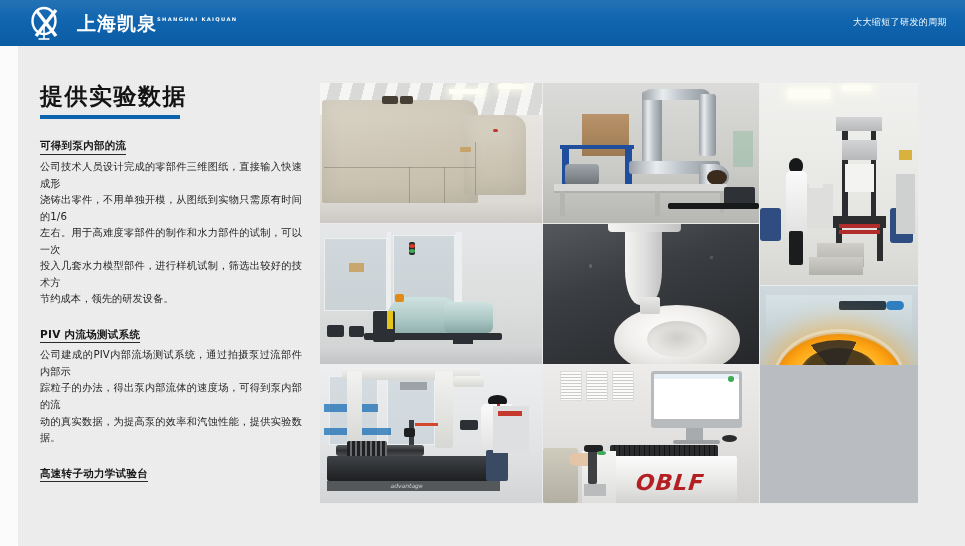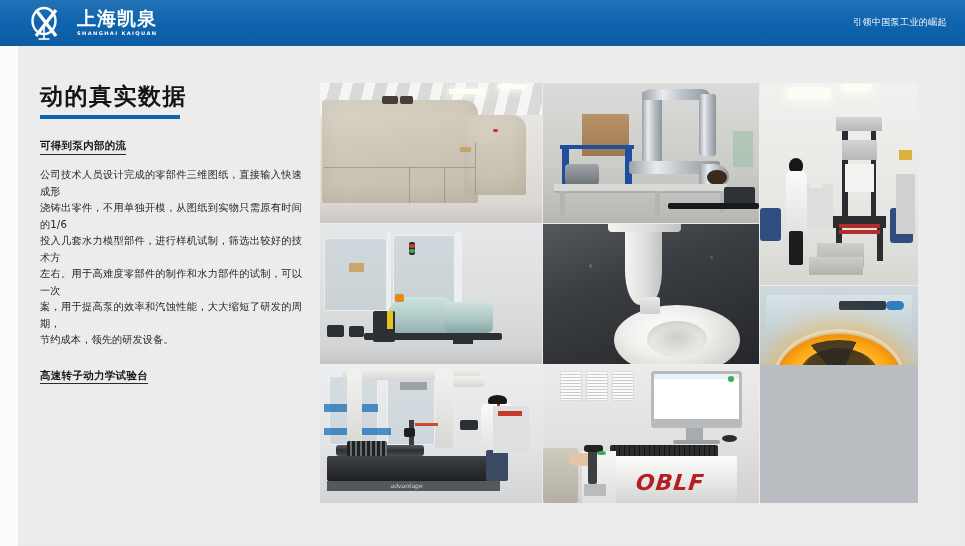--- a/index.html
+++ b/index.html
@@ -44,21 +44,21 @@
 
   .brand {
     position: absolute;
     left: 30px; top: 6px;
     display: flex;
     align-items: center;
     gap: 7px;
     height: 34px;
   }
   .brand-mark { width: 40px; height: 34px; display: block; }
-  .brand-wordmark { display: flex; flex-direction: column; justify-content: flex-end; line-height: 1; }
+  .brand-wordmark { display: flex; flex-direction: row; justify-content: flex-end; line-height: 1; }
   .brand-cn {
     color: #ffffff;
     font-size: 19px;
     font-weight: 700;
     letter-spacing: 1px;
     font-family: "DejaVu Sans", "Liberation Sans", sans-serif;
   }
   .brand-en {
     color: #ffffff;
     font-size: 5.2px;
@@ -125,21 +125,21 @@
     font-size: 10.5px;
     font-weight: 700;
     color: #161616;
     letter-spacing: 0.3px;
     padding-bottom: 1px;
     border-bottom: 1.2px solid #2a2a2a;
     display: inline-block;
     line-height: 1.4;
   }
   .section-body {
-    margin-top: 12px;
+    margin-top: 4px;
     font-size: 10.2px;
     line-height: 1.62;
     color: #1f1f1f;
     text-align: justify;
     letter-spacing: 0.1px;
   }
   .section-body .ln { display: block; }
 
   
   #photo-grid {
@@ -320,44 +320,51 @@
       <path d="M26 4 L6 30" stroke="#ffffff" stroke-width="3.4" fill="none"></path>
       <path d="M14 19 L14 33" stroke="#ffffff" stroke-width="1.6" fill="none"></path>
       <path d="M8.5 33 L19.5 33" stroke="#ffffff" stroke-width="1.6" fill="none"></path>
     </svg>
     <span class="brand-wordmark">
       <span class="brand-cn">上海凯泉</span>
       <span class="brand-en">SHANGHAI KAIQUAN</span>
     </span>
   </div>
 
-  <div class="hdr-slogan">引领中国泵工业的崛起</div>
+  <div class="hdr-slogan">大大缩短了研发的周期</div>
 </div>
 
 <div id="page-body">
   <div class="noise"></div>
   <div id="left-gutter"></div>
 
   <div id="content-column">
 
-    <div id="page-title">动的真实数据</div>
+    <div id="page-title">提供实验数据</div>
     <div id="title-rule"></div>
 
     <div class="section-block">
       <div class="section-heading">可得到泵内部的流</div>
       <div class="section-body">
         <span class="ln">公司技术人员设计完成的零部件三维图纸，直接输入快速成形</span>
         <span class="ln">浇铸出零件，不用单独开模，从图纸到实物只需原有时间的1/6</span>
+        <span class="ln">左右。用于高难度零部件的制作和水力部件的试制，可以一次</span>
         <span class="ln">投入几套水力模型部件，进行样机试制，筛选出较好的技术方</span>
-        <span class="ln">左右。用于高难度零部件的制作和水力部件的试制，可以一次</span>
-        <span class="ln">案，用于提高泵的效率和汽蚀性能，大大缩短了研发的周期，</span>
         <span class="ln">节约成本，领先的研发设备。</span>
       </div>
     </div>
 
+    <div class="section-block">
+      <div class="section-heading">PIV 内流场测试系统</div>
+      <div class="section-body">
+        <span class="ln">公司建成的PIV内部流场测试系统，通过拍摄泵过流部件内部示</span>
+        <span class="ln">踪粒子的办法，得出泵内部流体的速度场，可得到泵内部的流</span>
+        <span class="ln">动的真实数据，为提高泵的效率和汽蚀性能，提供实验数据。</span>
+      </div>
+    </div>
 
     <div class="section-block">
       <div class="section-heading">高速转子动力学试验台</div>
       
     </div>
 
   </div>
 
   <div id="photo-grid">
 

